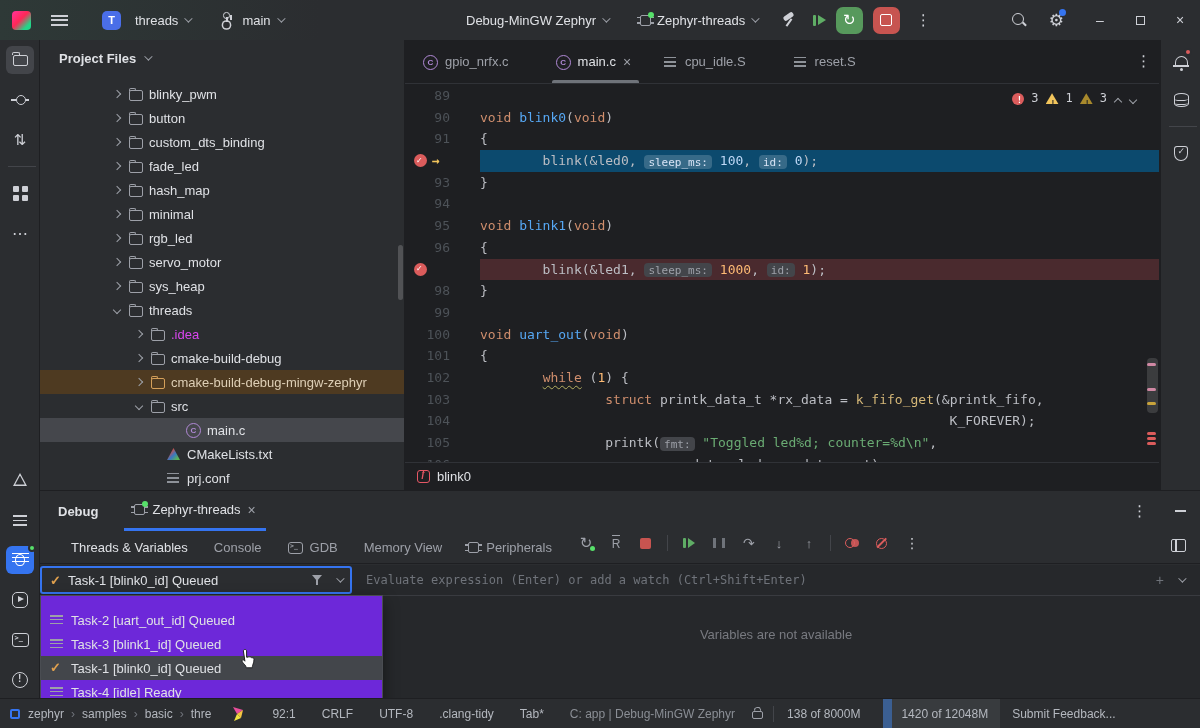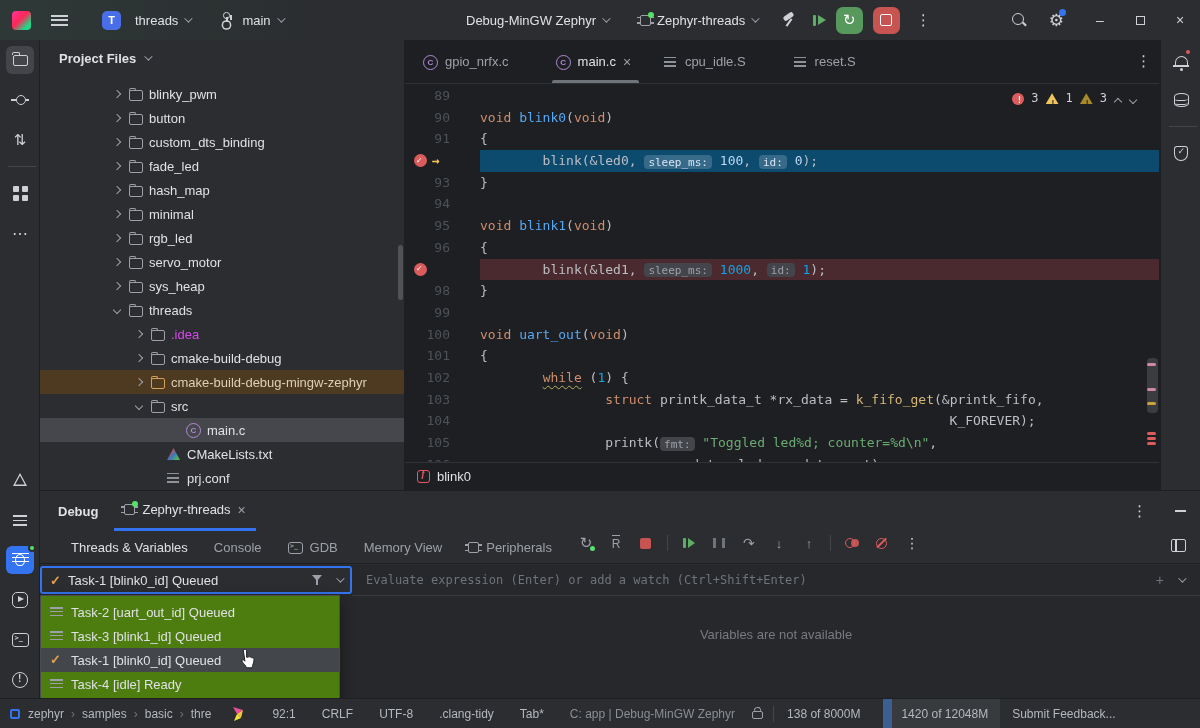--- a/index.html
+++ b/index.html
@@ -122,21 +122,21 @@
   .bpdot::before{content:"✓";position:absolute;left:2.5px;top:-4.5px;font-size:9px;color:#fff}
   .execarrow{position:absolute;left:27px;top:0;color:#f2c55c;font-weight:bold}
   .cc{flex:1;white-space:pre;color:#bcbec4}
   .cl.exec .cc{background:#0c4a6e}
   .cl.bp .cc{background:#4a2a2e}
   .tk-p{color:#bcbec4}
   .tk-k{color:#cf8e6d}
   .tk-kwavy{color:#cf8e6d;text-decoration:underline wavy #b3ae60 1px;text-underline-offset:3px}
   .tk-fn{color:#56a8f5}
   .tk-mc{color:#d5b778}
-  .tk-n{color:#0ea5e9}
+  .tk-n{color:#fdba74}
   .tk-s{color:#6aab73}
   .tk-h{color:#9da0a8;background:#43454a;border-radius:4px;padding:0.5px 4px;font-size:11px}
   .cl.exec .tk-h{background:rgba(255,255,255,.18);color:#d7e3f5}
   .cl.exec .tk-n{color:#bdd7f5}
   .inspections{position:absolute;right:22px;top:3px;display:flex;align-items:center;gap:7px;color:#ced0d6;font-size:12px}
   .insp-err{width:12px;height:12px;border-radius:50%;background:#db5c5c;position:relative}
   .insp-err::before{content:"!";position:absolute;left:4.4px;top:-2.5px;color:#fff;font-size:9px;font-weight:bold}
   .insp-warn{width:13px;height:11px;clip-path:polygon(50% 0,100% 100%,0 100%);background:#f2c55c;position:relative}
   .insp-warn.weak{background:#a8892c}
   .insp-warn::before{content:"!";position:absolute;left:5px;top:1px;font-size:8px;font-weight:bold;color:#1e1f22}
@@ -144,21 +144,21 @@
   .insp-chev::before{content:"";position:absolute;left:1px;top:2px;width:5px;height:5px;border-right:1.4px solid #9da0a8;border-bottom:1.4px solid #9da0a8;transform:rotate(45deg)}
   .insp-chev.up::before{transform:rotate(-135deg);top:4px}
   .ed-scroll-thumb{position:absolute;right:1px;top:273px;width:11px;height:55px;background:rgba(255,255,255,.13);border-radius:4px}
   .mark{position:absolute;right:3px;width:9px;height:3px;border-radius:2px}
   .crumbbar{position:absolute;left:0;right:0;bottom:0;height:28px;background:#1e1f22;border-top:1px solid #303237;display:flex;align-items:center;gap:7px;padding-left:12px}
   .fico{width:13px;height:13px;border:1.3px solid #e55765;border-radius:3px;position:relative}
   .fico::before{content:"f";position:absolute;left:3.5px;top:-3px;color:#e55765;font:italic bold 10px "Liberation Serif",serif}
   
   .debug-panel{position:absolute;left:40px;top:490px;right:0;height:208px;background:#2b2d30;border-top:1px solid #1e1f22;overflow:hidden}
   .dbg-header{height:40px;display:flex;align-items:center;position:relative;padding-left:18px}
-  .dbg-title{font-weight:bold;margin-right:16px}
+  .dbg-title{font-weight:bold;margin-right:26px}
   .dbg-session-tab{height:40px;display:flex;align-items:center;gap:7px;padding:0 10px;border-bottom:3px solid #3574f0;color:#dfe1e5}
   .chip{width:11px;height:11px;border:1.5px solid #9da0a8;border-radius:2px;position:relative}
   .chip::before{content:"";position:absolute;left:-4px;top:1px;width:17px;height:1.5px;background:linear-gradient(90deg,#9da0a8 0 3px,transparent 3px 14px,#9da0a8 14px)}
   .chip::after{content:"";position:absolute;left:-4px;bottom:1px;width:17px;height:1.5px;background:linear-gradient(90deg,#9da0a8 0 3px,transparent 3px 14px,#9da0a8 14px)}
   .chip .b{position:absolute;right:-4px;top:-4px;width:6px;height:6px;border-radius:50%;background:#57e06a}
   .dbg-close::before{content:"×";color:#9da0a8;font-size:14px}
   .dbg-header-right{position:absolute;right:14px;top:0;height:40px;display:flex;align-items:center;gap:22px;color:#ced0d6}
   .minimize-bar{width:11px;height:1.6px;background:#ced0d6}
   .dbg-toolbar{height:33px;display:flex;align-items:flex-start;border-bottom:1px solid #1e1f22;padding-left:18px;position:relative}
   .dtab{display:flex;align-items:center;gap:7px;padding:0 13px;color:#9da0a8;height:33px}
@@ -191,21 +191,21 @@
   .layout-ico{position:absolute;right:14px;top:8px;width:15px;height:13px;border:1.5px solid #ced0d6;border-radius:2px}
   .layout-ico::before{content:"";position:absolute;left:3px;top:0;bottom:0;width:1.5px;background:#ced0d6}
   .dbg-content{position:absolute;left:0;top:74px;right:0;bottom:0;background:#26282b}
   .frame-hint{position:absolute;left:6px;top:122px;color:#6f737a;font-size:12px;white-space:nowrap}
   .thread-combo{position:absolute;left:0;top:1px;width:312px;height:28px;background:#2b2d30;border:2px solid #3574f0;border-radius:3px;display:flex;align-items:center;gap:7px;padding:0 8px;z-index:5}
   .check-orange::before{content:"✓";color:#e0a04e;font-weight:bold;font-size:13px}
   .combo-label{flex:1;white-space:nowrap;overflow:hidden}
   .funnel{width:12px;height:12px;position:relative;margin-right:6px}
   .funnel::before{content:"";position:absolute;left:1px;top:1px;border-left:5px solid transparent;border-right:5px solid transparent;border-top:6px solid #9da0a8}
   .funnel::after{content:"";position:absolute;left:5px;top:6px;width:1.8px;height:5px;background:#9da0a8}
-  .thread-list{position:absolute;left:0;top:30px;width:300px;background:#4d7c0f;border:1px solid #4a4d52;border-radius:0 0 4px 4px;box-shadow:0 6px 16px rgba(0,0,0,.45);padding:4px 0;z-index:6}
+  .thread-list{position:absolute;left:0;top:30px;width:343px;background:#6d28d9;border:1px solid #4a4d52;border-radius:0 0 4px 4px;box-shadow:0 6px 16px rgba(0,0,0,.45);padding:12px 0;z-index:6}
   .titem{height:24px;display:flex;align-items:center;gap:8px;padding:0 9px;color:#dfe1e5;white-space:nowrap}
   .titem.hover{background:#43464b}
   .th-ico{width:13px;height:11px;flex:0 0 13px}
   .titem [data-icon="thread"]{background:repeating-linear-gradient(#9da0a8 0 1.6px,transparent 1.6px 3.8px)}
   .titem [data-icon="current"]::before{content:"✓";color:#e0a04e;font-weight:bold;font-size:13px;position:relative;top:-3px}
   .watch-row{position:absolute;left:312px;right:0;top:0;height:31px;border-bottom:1px solid #393b40;display:flex;align-items:center;background:#26282b}
   .watch-ph{flex:1;padding-left:14px;color:#6f737a;font:12px "DejaVu Sans Mono",monospace;white-space:nowrap;overflow:hidden}
   .watch-add{color:#6f737a;font-size:14px;margin-right:14px}
   .watch-chev{margin-right:16px}
   .vars-msg{position:absolute;left:312px;right:0;top:62px;text-align:center;color:#787a80}

